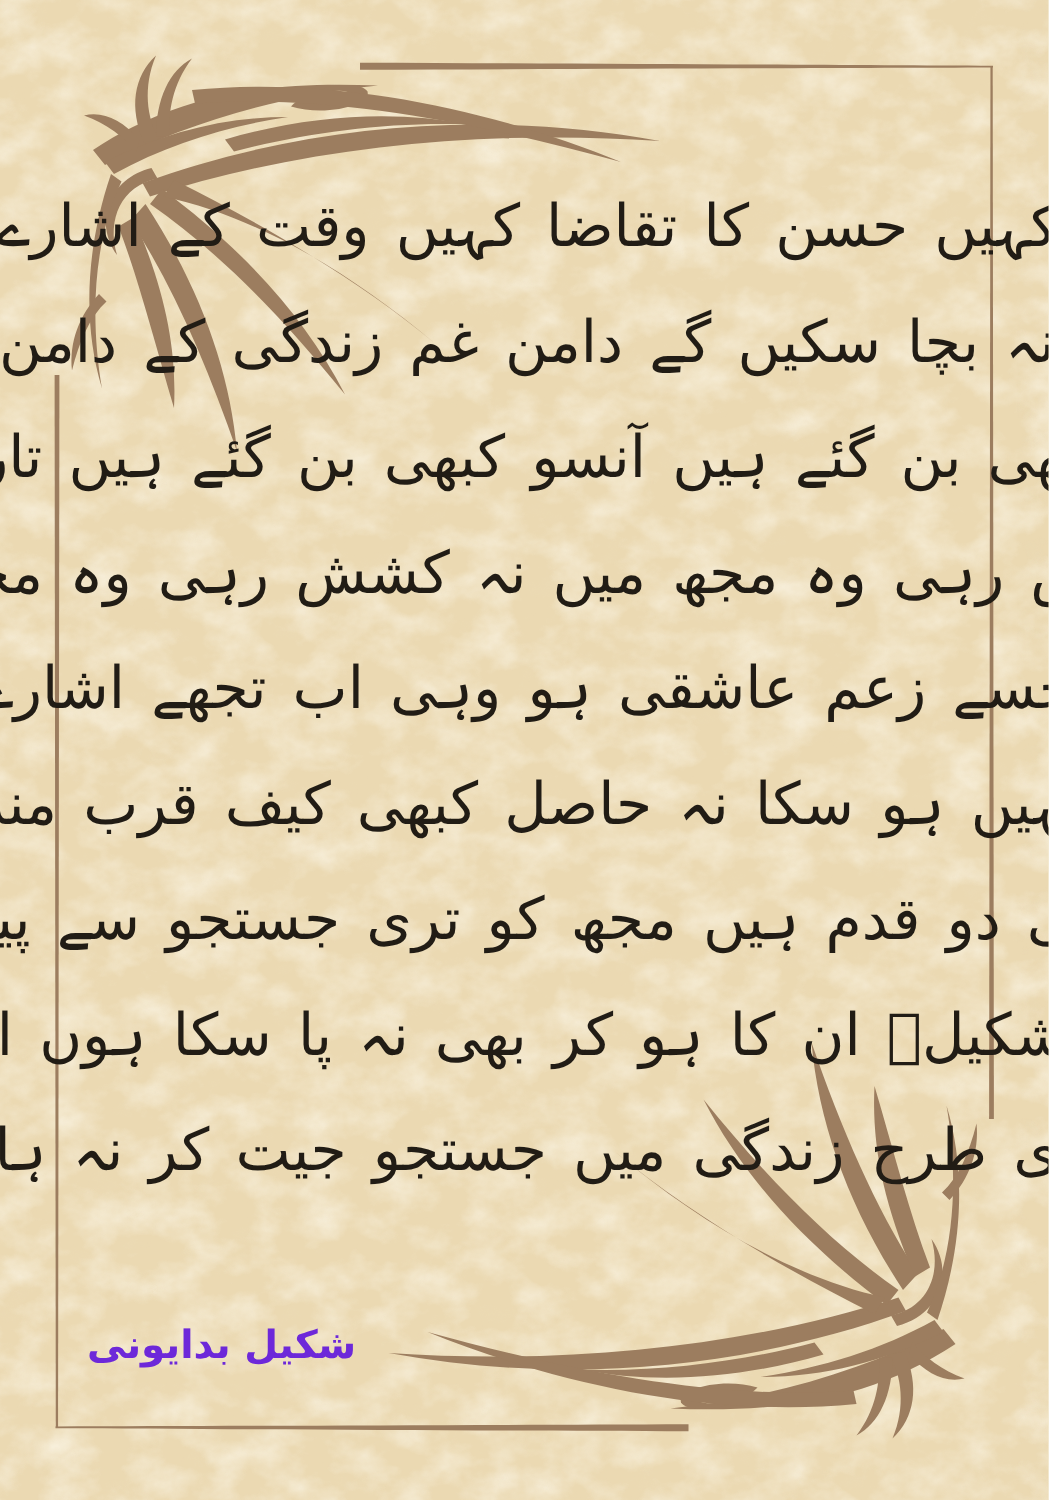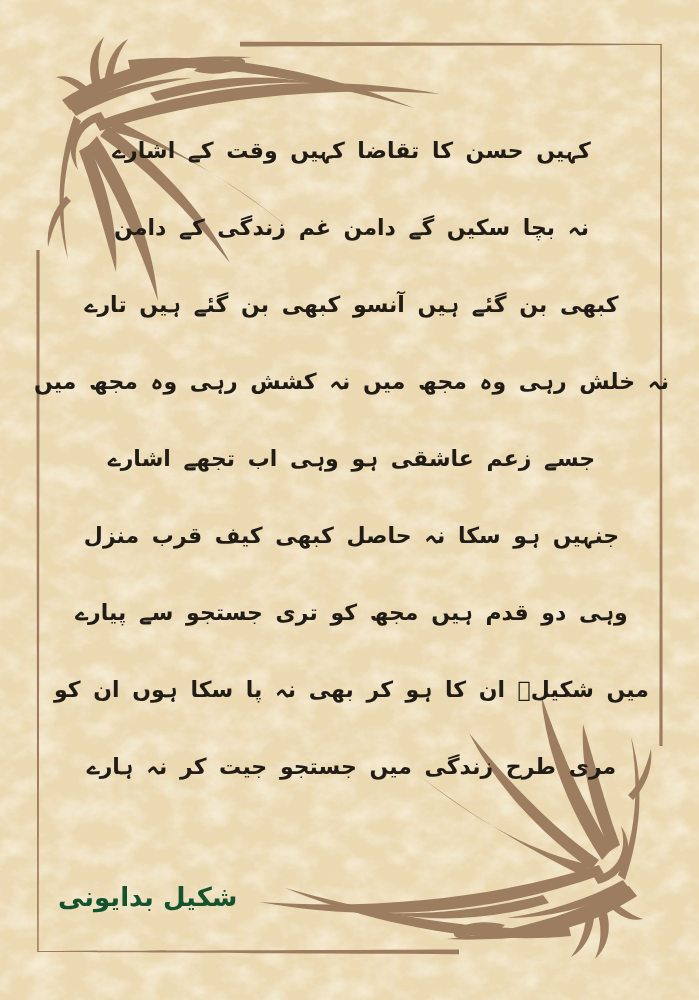--- a/index.html
+++ b/index.html
@@ -23,32 +23,32 @@
     position: absolute;
     top: 112px; left: 48px; right: 44px;
     direction: rtl;
     color: #211c15;
   }
   .line {
     height: 77px;
     display: flex;
     align-items: center;
     justify-content: center;
-    font-size: 22px;
-    font-weight: 700;
+    font-size: 39px;
+    font-weight: 400;
     white-space: nowrap;
     word-spacing: 5px;
   }
   .signature {
     position: absolute;
     left: 58px; top: 882px;
     direction: rtl;
     font-size: 26px;
     font-weight: 600;
-    color: #14532d;
+    color: #6d28d9;
   }
 </style>
 </head>
 <body>
 
 <div class="page">
 
   <svg class="frame-svg" viewBox="0 0 699 1000" xmlns="http://www.w3.org/2000/svg">
     <defs>
       <filter id="mottleLight" x="0" y="0" width="100%" height="100%">

